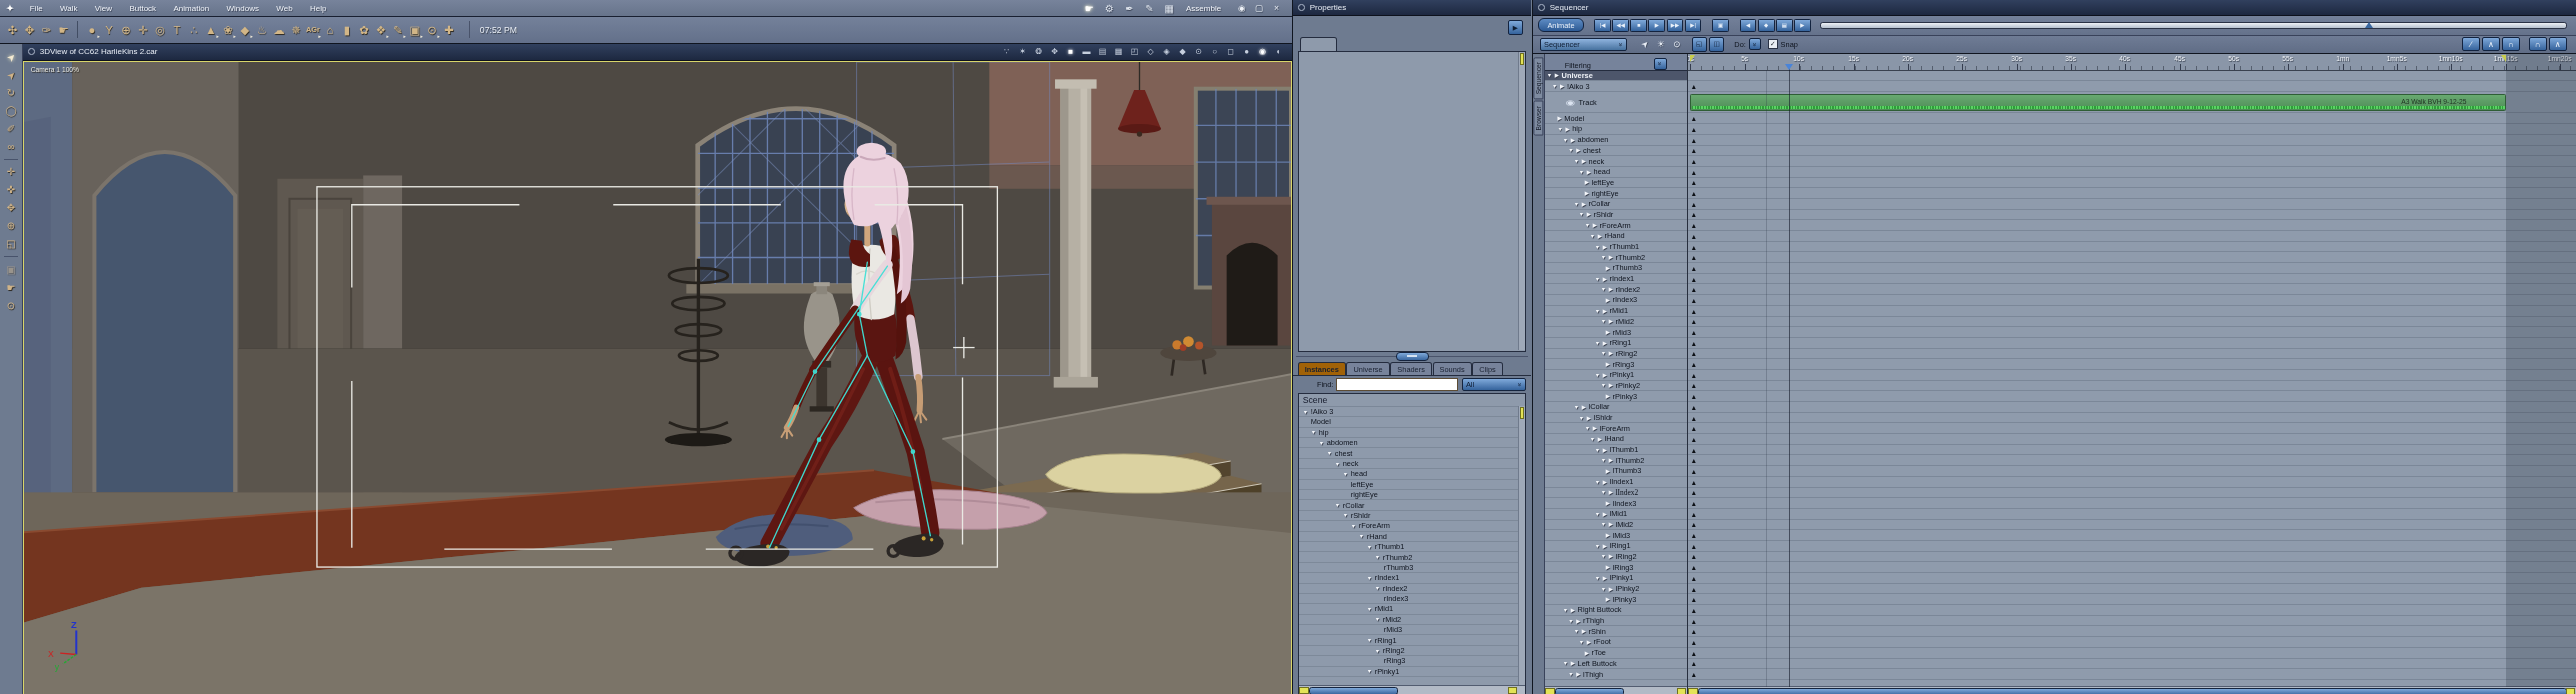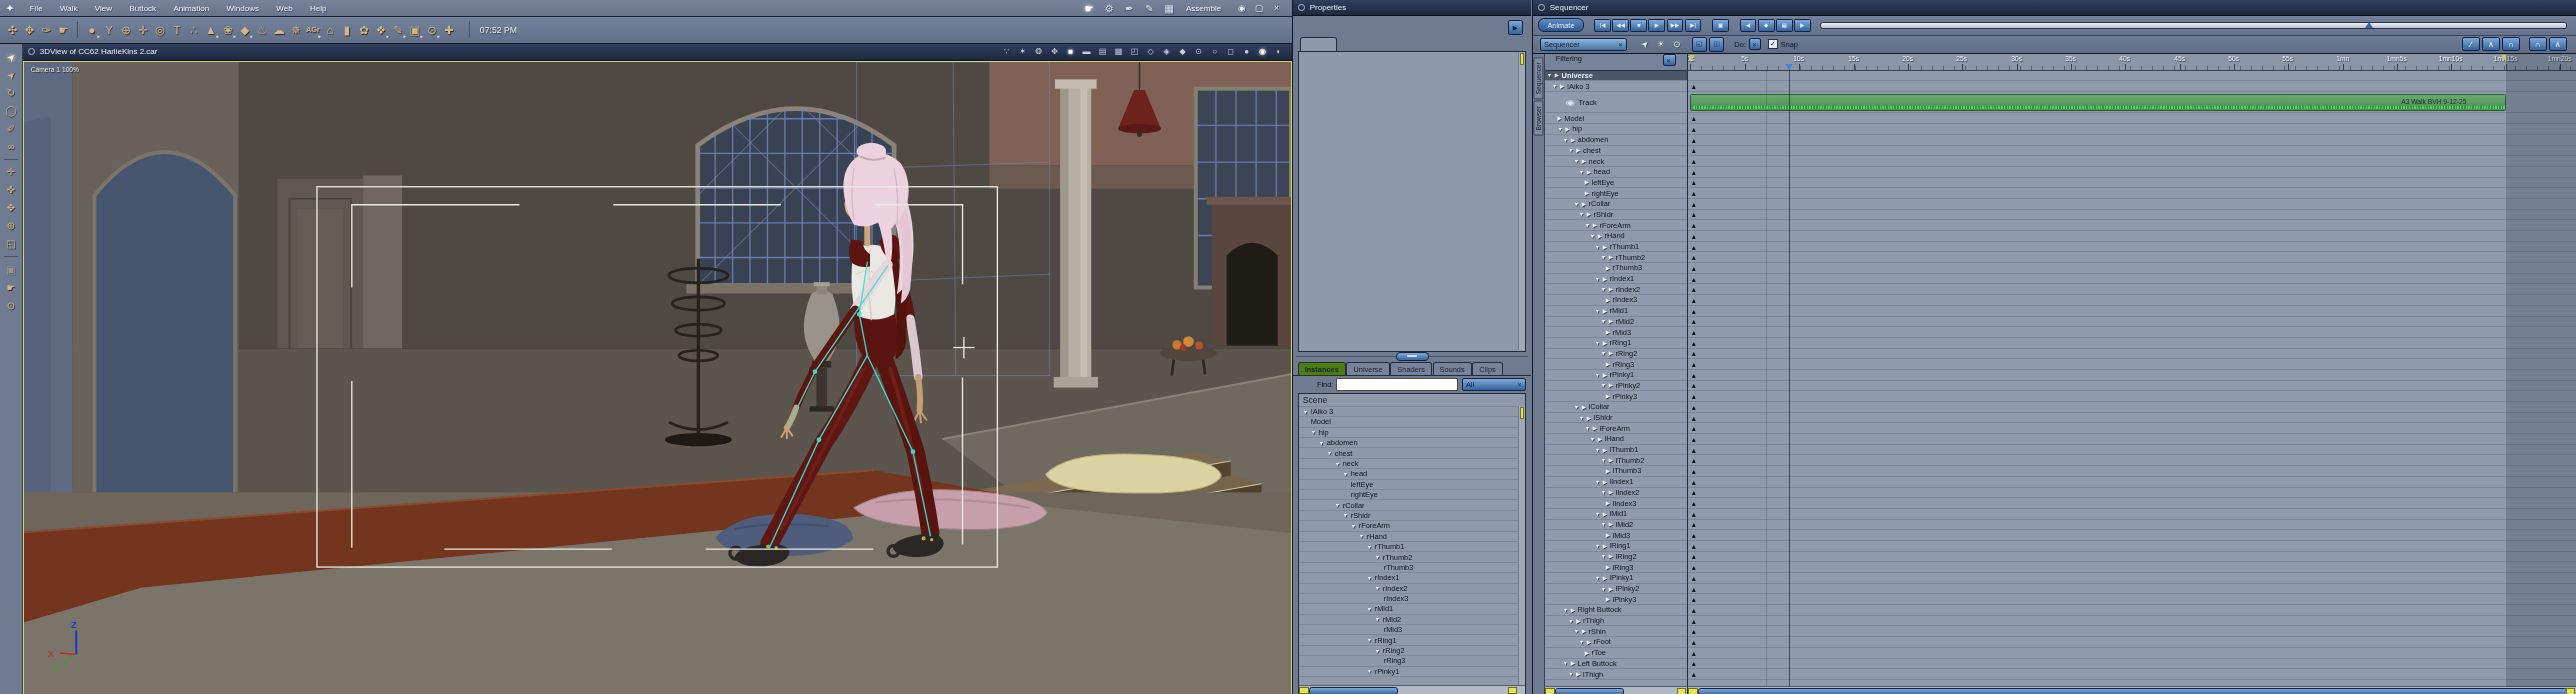--- a/index.html
+++ b/index.html
@@ -72,21 +72,21 @@
   .vthumb{position:absolute;top:0.7px;left:0.7px;right:0.7px;height:10px;background:#e3e357;
           border:0.7px solid #70701e;}
   #splitter{height:9.4px;flex:0 0 9.4px;position:relative;display:flex;align-items:center;justify-content:center;}
   #splitter:before{content:"";position:absolute;left:2.7px;right:2.7px;top:4px;height:1.3px;background:#49536a;}
   #split-pill{width:31px;height:7.4px;border-radius:4px;border:0.7px solid #15243e;
               background:linear-gradient(#7fa9da,#3a679f);position:relative;}
   #split-pill:after{content:"";position:absolute;left:10.7px;right:10.7px;top:2.7px;height:1.3px;background:#d5e2f2;}
   #nav-tabs{height:14px;flex:0 0 14px;display:flex;align-items:flex-end;padding-left:4.7px;}
   .ntab{padding:2px 6px 1.3px;font-size:7.4px;border:0.7px solid #242c3e;border-bottom:none;
         border-radius:2.7px 2.7px 0 0;background:#77839b;color:#1a2130;margin-right:0.7px;}
-  .ntab.active{background:#4d7c0f;font-weight:bold;}
+  .ntab.active{background:#a16207;font-weight:bold;}
   #nav-findrow{height:17.4px;flex:0 0 17.4px;display:flex;align-items:center;background:#6e7b90;
                border-top:0.7px solid #242c3e;padding:0 5.4px;}
   #find-label{width:35px;text-align:right;margin-right:2.7px;color:#0e131d;}
   #find-input{flex:1;height:10.7px;background:#fff;border:0.7px solid #5d4c34;font-size:7.4px;padding:0 2px;
               font-family:"Liberation Sans",sans-serif;}
   #find-filter{width:56px;height:11.4px;margin-left:4px;border:0.7px solid #15243e;border-radius:2px;
                background:linear-gradient(#7fa9da,#35639c);color:#0d1b31;display:flex;
                align-items:center;padding:0 2.7px;position:relative;}
   .chev{margin-left:auto;transform:rotate(90deg);font-size:6.7px;color:#0d1b31;}
   #nav-treebox{flex:1;margin:0 4.7px;background:#8e9aab;border:0.7px solid #242c3e;
@@ -133,21 +133,21 @@
              align-items:center;justify-content:center;font-size:8px;}
   #seq-body{flex:1;display:flex;min-height:0;}
   #seq-sidetabs{width:10.7px;flex:0 0 10.7px;display:flex;flex-direction:column;align-items:center;
                 padding-top:2.7px;background:#6e7b90;}
   .side-vtab{writing-mode:vertical-rl;transform:rotate(180deg);font-size:6.7px;color:#141a28;
              background:#7e8ba0;border:0.7px solid #39425a;border-radius:0 2px 2px 0;
              padding:4px 0.7px;margin-bottom:2px;}
   #seq-tree{width:142px;flex:0 0 142px;display:flex;flex-direction:column;border-left:0.7px solid #39425a;
             background:#8f9bac;min-height:0;}
   #filtering-row{height:15.4px;flex:0 0 15.4px;background:#76839b;border-bottom:0.7px solid #242c3e;
-                 display:flex;align-items:flex-start;padding:0 11px;color:#10151f;}
+                 display:flex;align-items:flex-end;padding:0 20px;color:#10151f;}
   #filtering-btn{margin-left:auto;width:10.7px;height:10px;}
   #filtering-btn .chev{margin:0;}
   #seq-tree-rows{flex:1;overflow:hidden;display:flex;flex-direction:column;}
   .srow{display:flex;align-items:center;border-bottom:0.7px solid #7b8798;box-sizing:border-box;
         white-space:nowrap;overflow:hidden;}
   .srow.hdr{background:#4d566b;color:#eef1f6;}
   .srow.hdr .tlabel{color:#eef1f6;font-weight:bold;text-align:right;}
   #seq-timeline{flex:1;position:relative;display:flex;flex-direction:column;
                 border-left:1.3px solid #272e3d;min-width:0;background:#8f9bac;}
   #ruler{height:15.4px;flex:0 0 15.4px;position:relative;background:#8a96a8;
@@ -907,21 +907,21 @@
             </div>
             <div class="srow" style="height: 10.7px; flex: 0 0 10.7px; padding-left: 61px;">
               <span class="tri r">▶</span>
               <span class="tlabel">lThumb3</span>
             </div>
             <div class="srow" style="height: 10.7px; flex: 0 0 10.7px; padding-left: 50px;">
               <span class="tri">▼</span>
               <span class="tri r">▶</span>
               <span class="tlabel">lIndex1</span>
             </div>
-            <div class="srow" style="height: 10.7px; flex: 0 0 10.7px; padding-left: 56px;">
+            <div class="srow" style="height: 10.7px; flex: 0 0 10.7px; padding-left: 56px; font-family: Liberation Serif, serif;">
               <span class="tri">▼</span>
               <span class="tri r">▶</span>
               <span class="tlabel">lIndex2</span>
             </div>
             <div class="srow" style="height: 10.7px; flex: 0 0 10.7px; padding-left: 61px;">
               <span class="tri r">▶</span>
               <span class="tlabel">lIndex3</span>
             </div>
             <div class="srow" style="height: 10.7px; flex: 0 0 10.7px; padding-left: 50px;">
               <span class="tri">▼</span>

